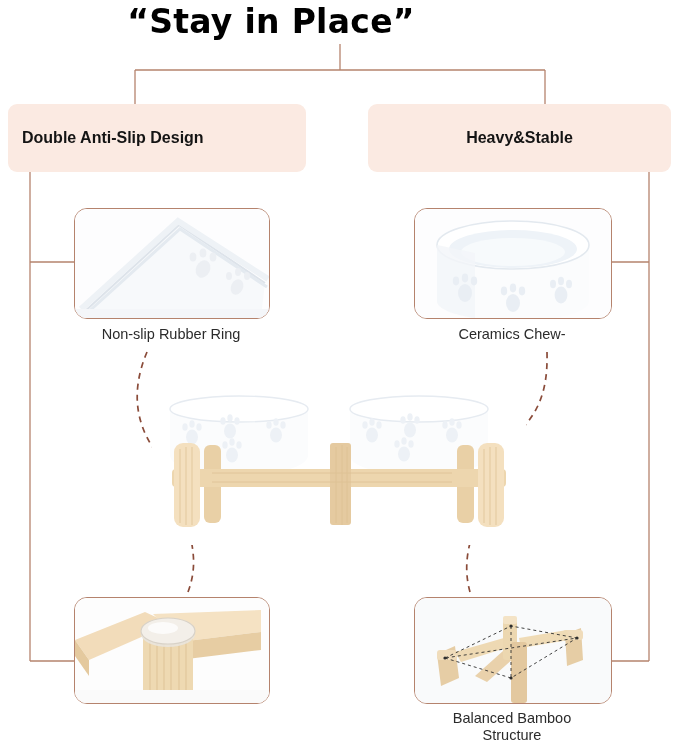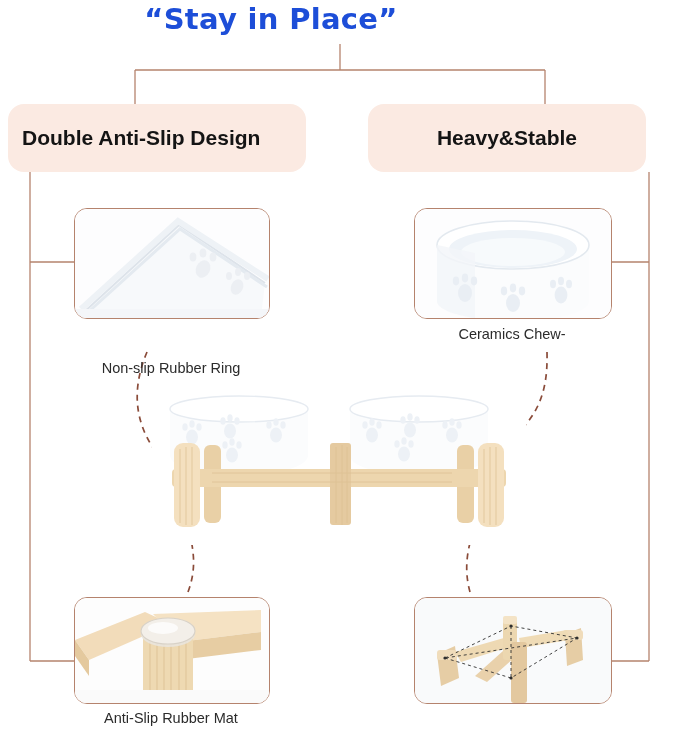--- a/index.html
+++ b/index.html
@@ -9,38 +9,38 @@
     font-family:"Liberation Sans", sans-serif;
     overflow:hidden;
     position:relative;
   }
   #stage{position:relative;width:679px;height:743px;}
 
   
   .title{
     position:absolute;left:0;top:2px;width:542px;
     text-align:center;
-    font-size:29px;font-weight:bold;
+    font-size:33px;font-weight:bold;
     letter-spacing:.3px;
-    color:#1d4ed8;
+    color:#000000;
     font-family:"DejaVu Sans", sans-serif;
   }
 
   
   .pill{
     position:absolute;
     background:#fbeae2;
-    border-radius:16px;
+    border-radius:9px;
     display:flex;align-items:center;
     color:#141414;
-    font-size:21px;font-weight:bold;
+    font-size:16px;font-weight:bold;
     font-family:"Liberation Sans", sans-serif;
   }
   .pill.left{left:8px;top:104px;width:298px;height:68px;justify-content:flex-start;padding-left:14px;box-sizing:border-box;}
-  .pill.right{left:368px;top:104px;width:278px;height:68px;justify-content:center;}
+  .pill.right{left:368px;top:104px;width:303px;height:68px;justify-content:center;}
 
   
   .wires{position:absolute;left:0;top:0;width:679px;height:743px;pointer-events:none;}
 
   
   .frame{
     position:absolute;
     border:1.3px solid #b5836d;
     border-radius:13px;
     background:#fdfdfe;
@@ -53,21 +53,21 @@
 
   
   .cap{
     position:absolute;
     text-align:center;
     font-size:14.5px;
     color:#2b2b2b;
     line-height:17px;
     font-family:"Liberation Sans", sans-serif;
   }
-  .cap-tl{left:46px;top:326px;width:250px;margin-top:34px;}
+  .cap-tl{left:46px;top:326px;width:250px;}
   .cap-tr{left:390px;top:326px;width:244px;}
   .cap-bl{left:46px;top:710px;width:250px;}
   .cap-br{left:390px;top:710px;width:244px;}
 
   
   .hero{position:absolute;left:152px;top:385px;width:374px;height:160px;}
 
   
   .photo{position:absolute;inset:0;}
 </style>
@@ -272,21 +272,20 @@
         <line x1="104" y1="34" x2="104" y2="105"></line>
           <line x1="111" y1="36" x2="111" y2="105"></line>
       </g>
 
       <ellipse cx="93" cy="36" rx="27" ry="13" fill="#e9e4dd" opacity=".9"></ellipse>
       <ellipse cx="93" cy="33" rx="27" ry="13" fill="#f3efe9" stroke="#d8d2c8" stroke-width="1.2"></ellipse>
       <ellipse cx="88" cy="30" rx="15" ry="6" fill="#ffffff" opacity=".75"></ellipse>
       <rect y="92" width="194" height="13" fill="#fafafa"></rect>
     </svg>
   </div>
-  <div class="cap cap-bl">Anti-Slip Rubber Mat</div>
 
   <div class="frame fr-br">
     <svg class="photo" viewBox="0 0 196 105" preserveAspectRatio="none">
       <rect width="196" height="105" fill="#f9fafb"></rect>
 
       <path d="M22,56 L40,48 L44,80 L26,88 Z" fill="#e6cda5"></path>
       <rect x="22" y="52" width="20" height="10" rx="3" fill="#f0dcbb"></rect>
 
       <path d="M150,36 L166,30 L168,62 L152,68 Z" fill="#e6cda5"></path>
       <rect x="148" y="32" width="20" height="10" rx="3" fill="#f0dcbb"></rect>
@@ -305,14 +304,18 @@
         <path d="M30,60 L96,80 L162,40"></path>
       </g>
       <g fill="#2f2f2f">
         <circle cx="30" cy="60" r="1.6"></circle>
           <circle cx="96" cy="28" r="1.6"></circle>
         <circle cx="162" cy="40" r="1.6"></circle>
           <circle cx="96" cy="80" r="1.6"></circle>
       </g>
     </svg>
   </div>
+  <div class="cap cap-br">
+    <div>Balanced Bamboo</div>
+    <div>Structure</div>
+  </div>
 
 </div>
 
 </body></html>

